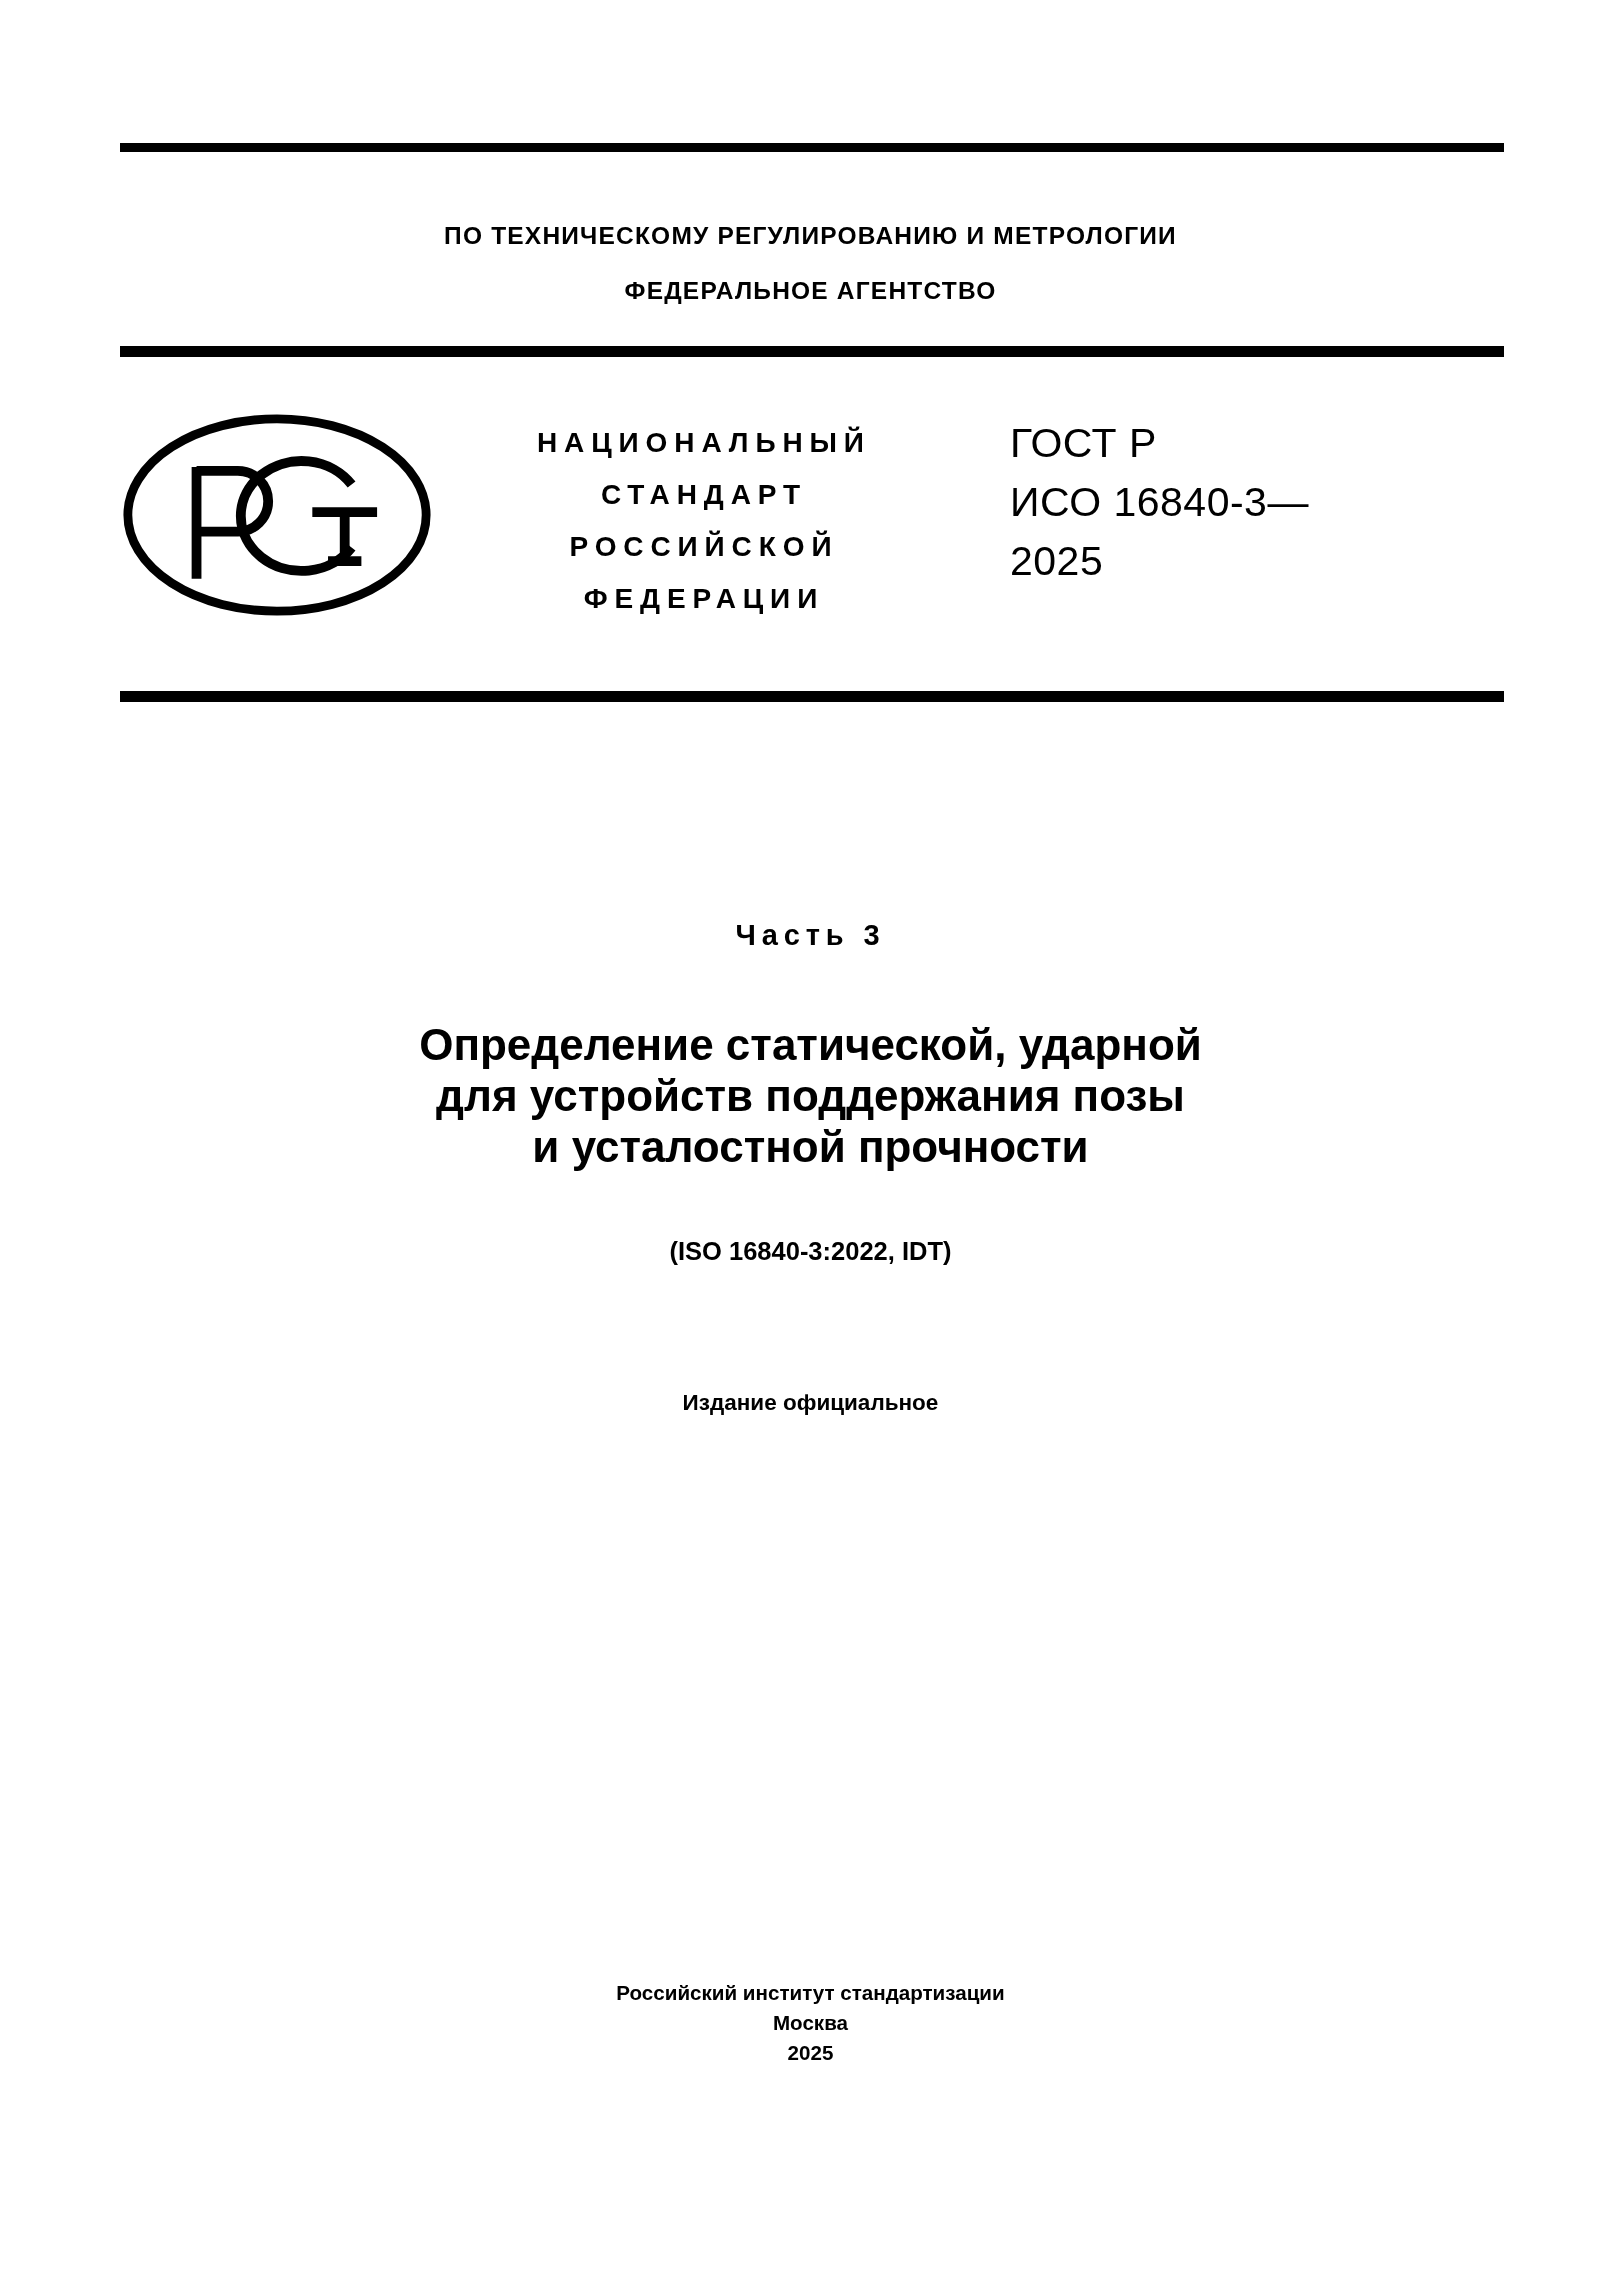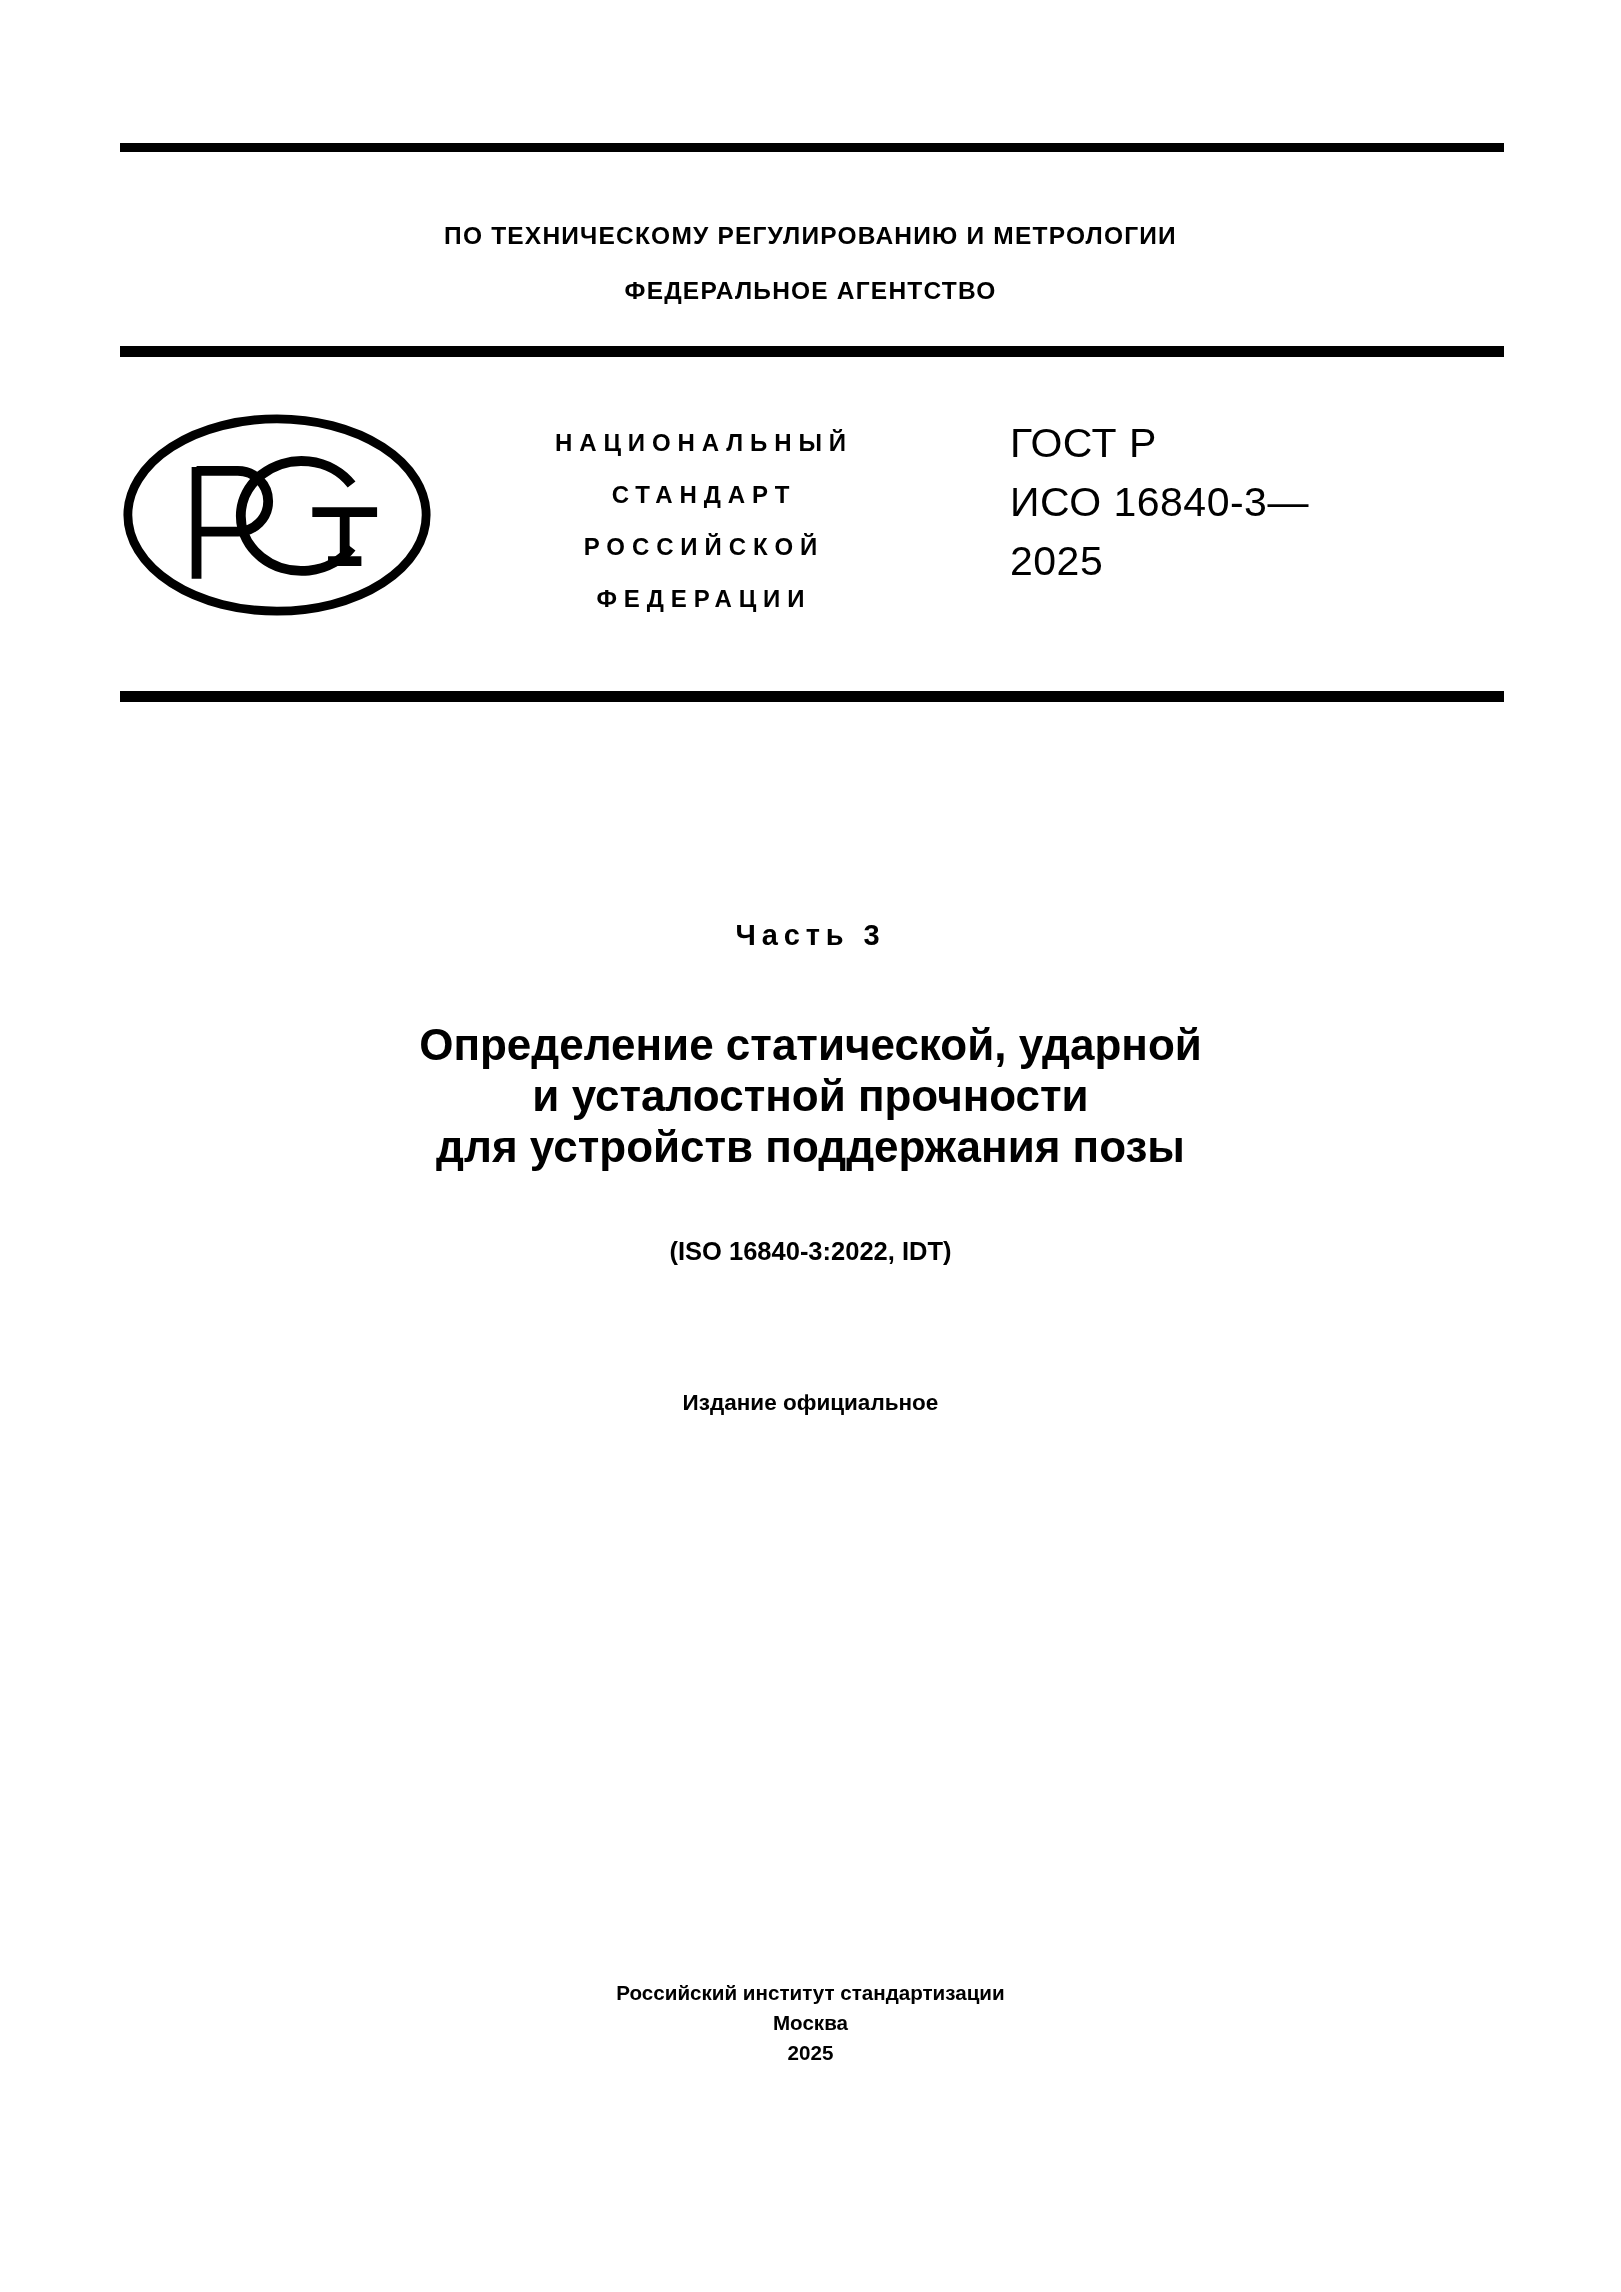--- a/index.html
+++ b/index.html
@@ -56,21 +56,21 @@
     height: 211px;
   }
 
   
   .nat-std {
     position: absolute;
     left: 441px;
     top: 417px;
     width: 519px;
     text-align: center;
-    font-size: 24px;
+    font-size: 28px;
     font-weight: bold;
     letter-spacing: 6.9px;
     line-height: 52px;
     text-indent: 6.9px;
   }
 
   
   .gost {
     position: absolute;
     left: 1010px;
@@ -190,22 +190,22 @@
     <div>2025</div>
   </div>
 
   <div class="rule rule-bottom"></div>
 
 
   <div class="part">Часть 3</div>
 
   <div class="subtitle">
     <div>Определение статической, ударной</div>
+    <div>для устройств поддержания позы</div>
     <div>и усталостной прочности</div>
-    <div>для устройств поддержания позы</div>
   </div>
 
   <div class="iso-ref">(ISO 16840-3:2022, IDT)</div>
 
   <div class="official">Издание официальное</div>
 
   <div class="imprint">
     <div>Российский институт стандартизации</div>
     <div>Москва</div>
     <div>2025</div>

